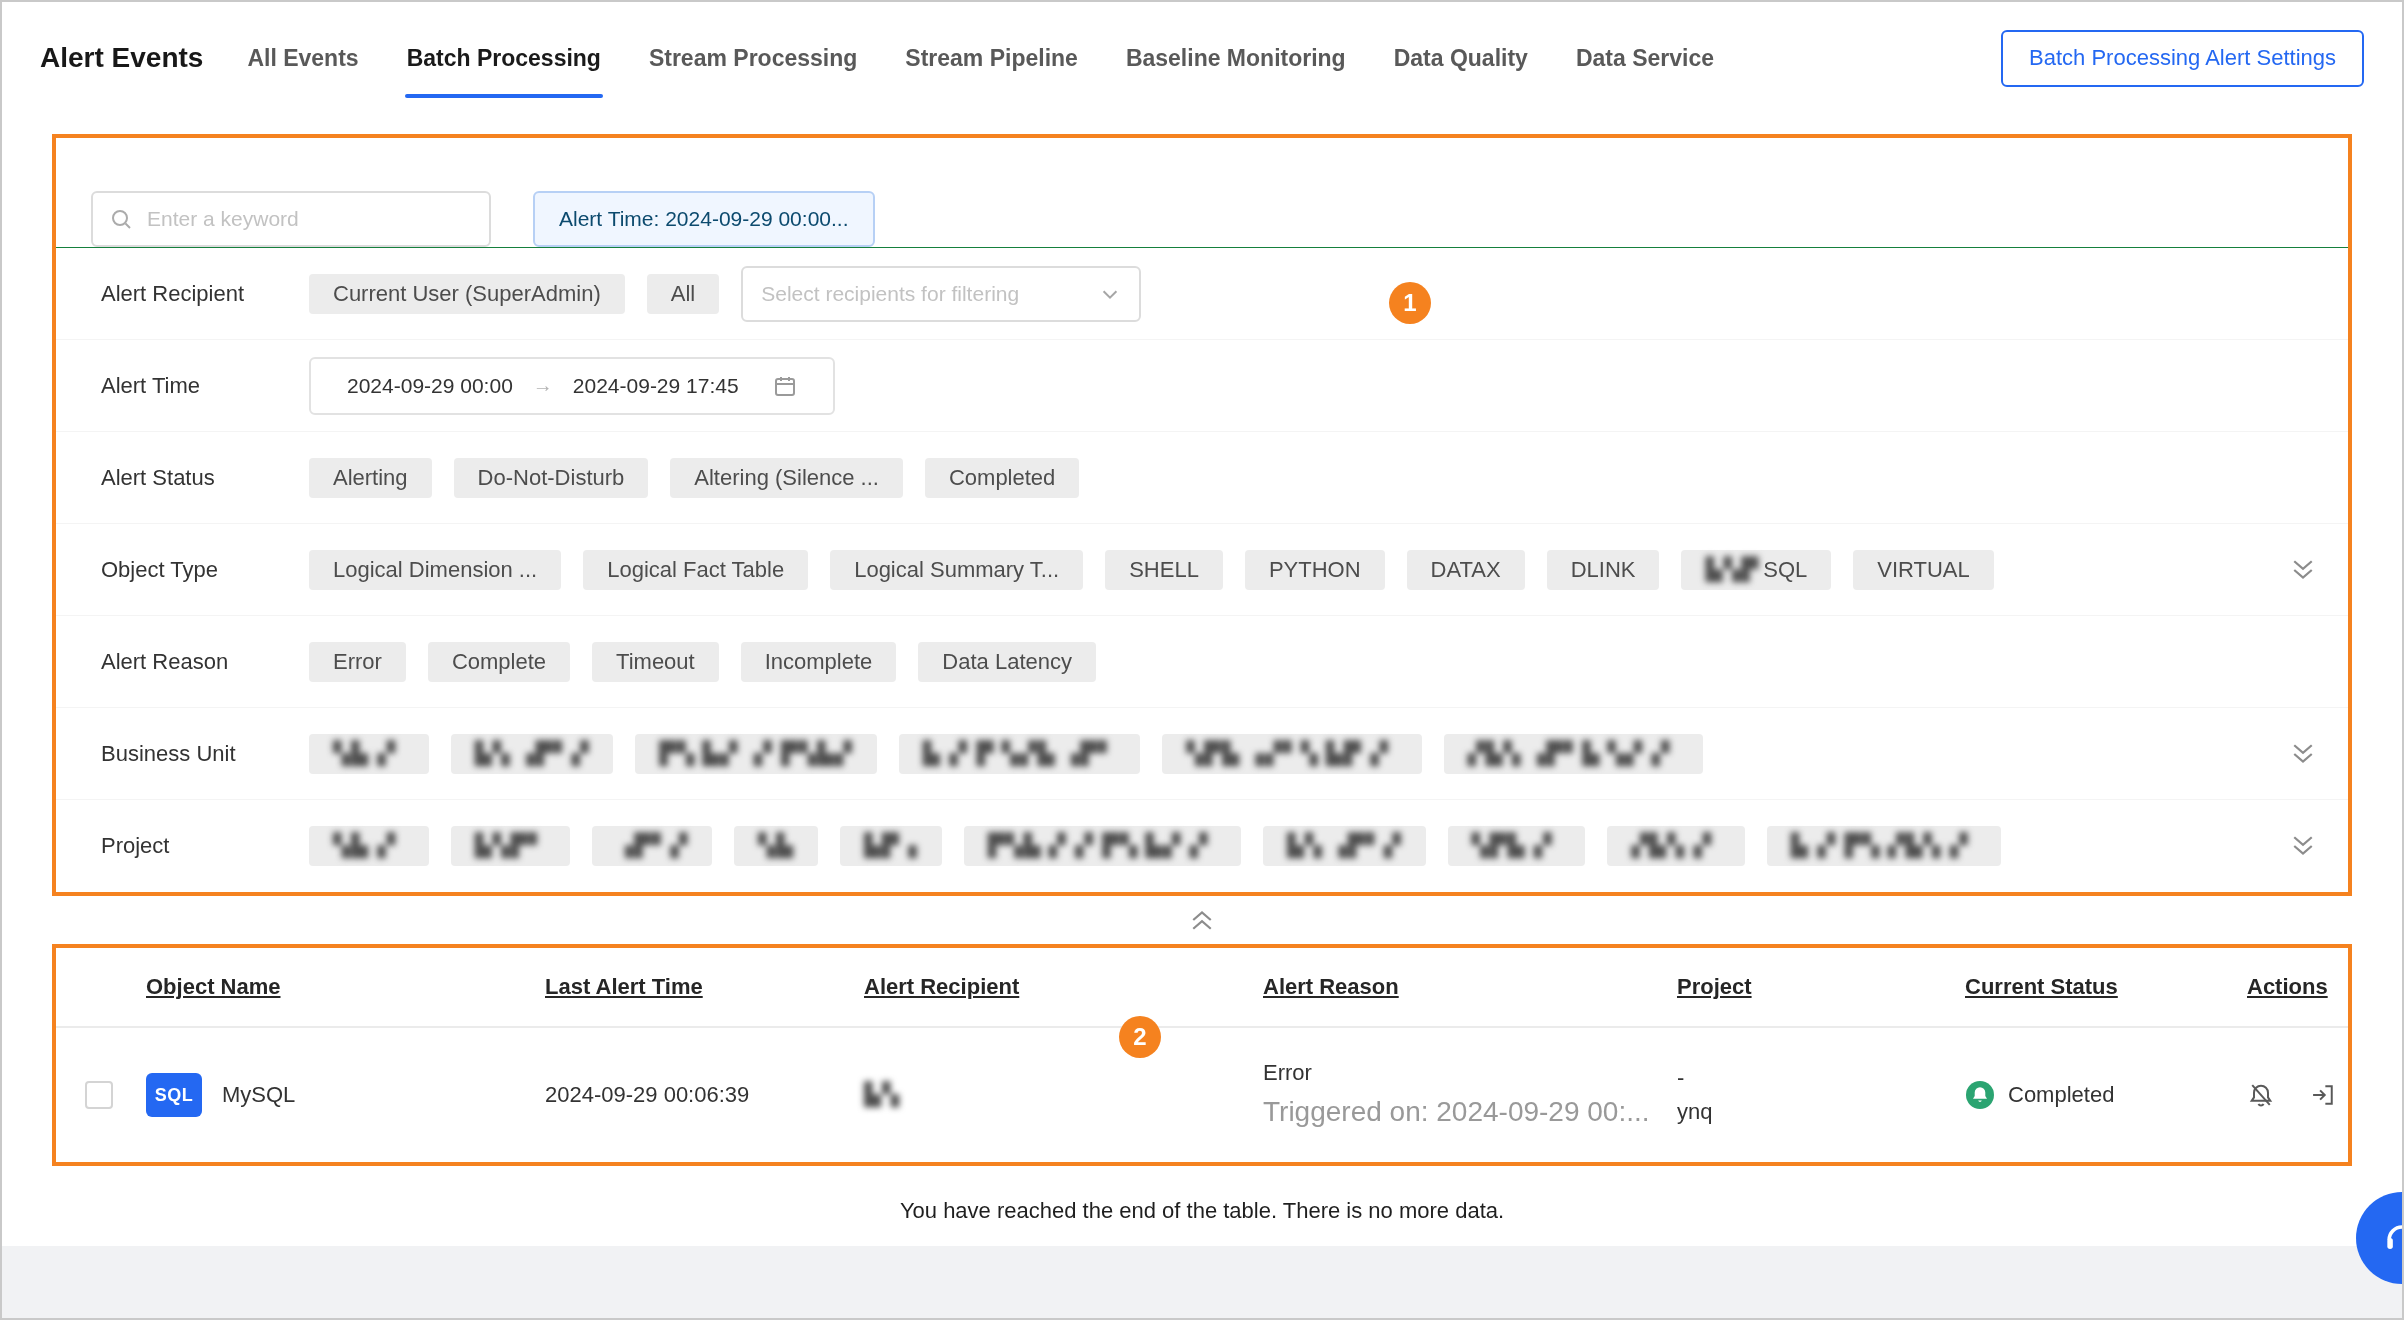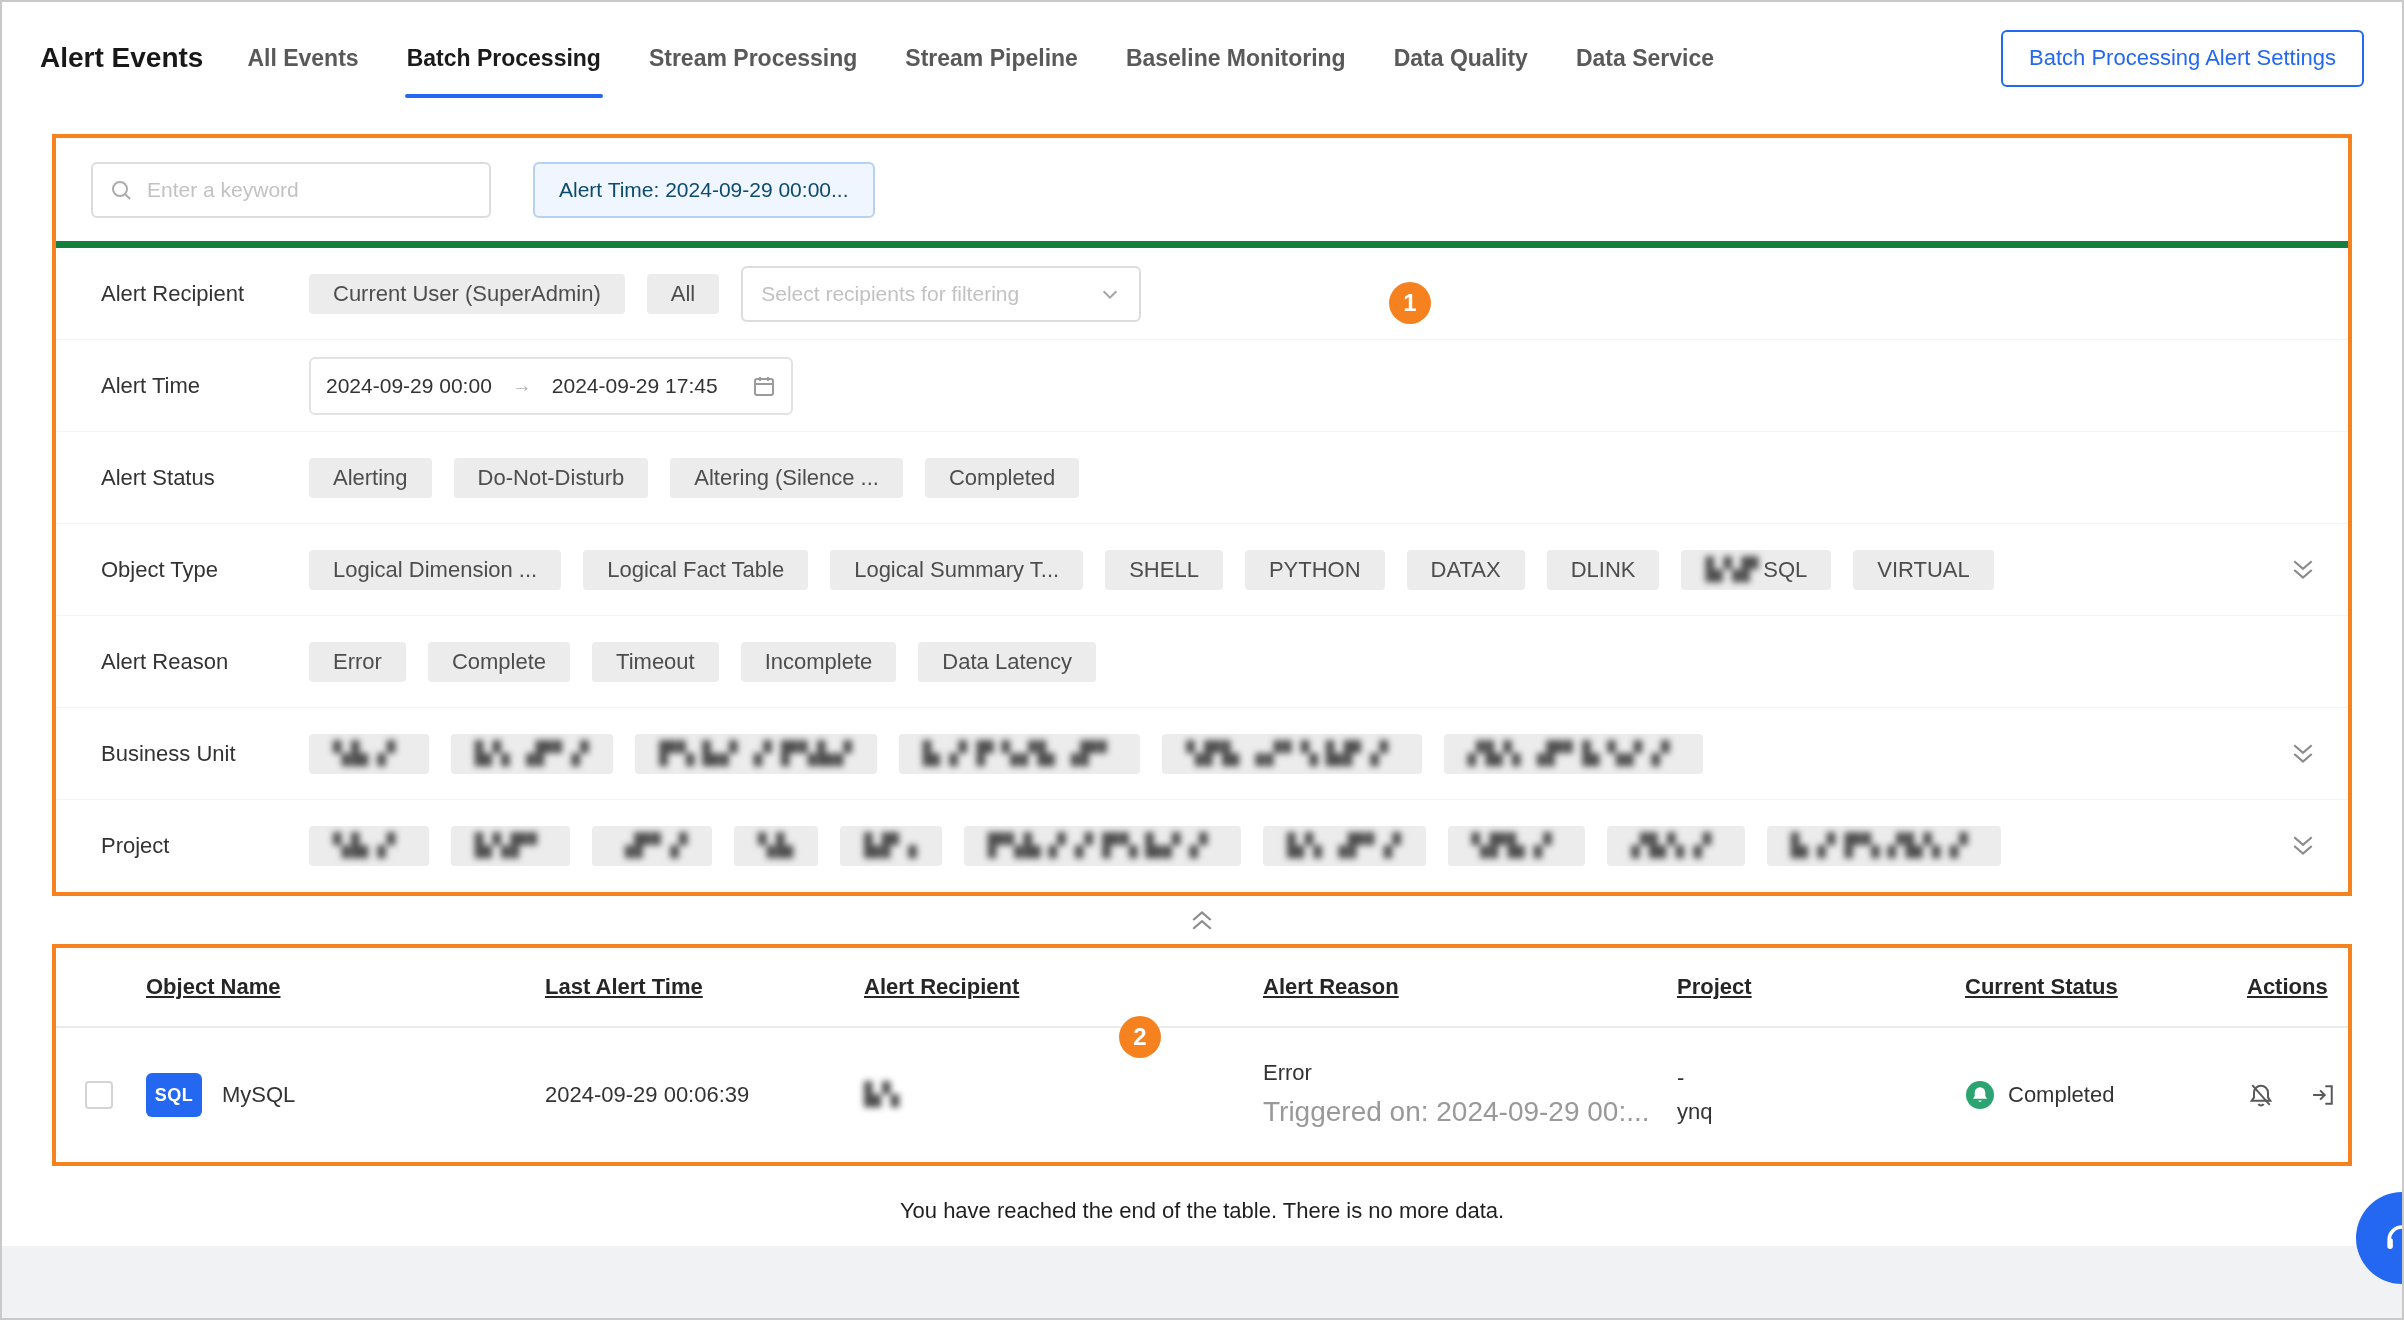--- a/index.html
+++ b/index.html
@@ -17,39 +17,39 @@
   .settings-btn{margin-left:auto;height:57px;padding:0 26px;background:#fff;border:2px solid #2468F2;border-radius:6px;
                 color:#2468F2;font-size:22px;cursor:pointer;font-family:inherit;white-space:nowrap;}
 
   
   .panel{position:relative;margin:0 50px;border:4px solid #F5821F;background:#fff;}
   .filter-panel{margin-top:20px;}
   .badge{position:absolute;width:42px;height:42px;border-radius:50%;background:#F5821F;color:#fff;
          font-size:24px;font-weight:bold;display:flex;align-items:center;justify-content:center;z-index:3;}
 
   
-  .search-row{display:flex;align-items:center;height:110px;padding:0 35px;border-bottom:7px solid #15803d;}
+  .search-row{display:flex;align-items:flex-end;height:110px;padding:0 35px;border-bottom:1px solid #15803d;}
   .search-box{display:flex;align-items:center;gap:14px;width:400px;height:56px;border:2px solid #dcdcdc;border-radius:6px;padding:0 16px;background:#fff;}
   .search-box input{flex:1;border:none;outline:none;font-size:21px;color:#333;font-family:inherit;background:transparent;min-width:0;}
   .search-box input::placeholder{color:#c2c2c2;}
   .time-chip{margin-left:42px;height:56px;display:flex;align-items:center;padding:0 24px;background:#F0F6FF;
              border:2px solid #b7d0f5;border-radius:6px;color:#0c4a6e;font-size:21px;cursor:pointer;white-space:nowrap;}
 
   .frow{display:flex;align-items:center;height:92px;padding-left:45px;padding-right:30px;border-bottom:1px solid #f4f4f4;}
   .frow:last-child{border-bottom:none;}
   .frow-label{width:208px;flex:none;font-size:22px;color:#333;}
   .chips{display:flex;align-items:center;gap:22px;white-space:nowrap;}
   .chip{height:40px;display:inline-flex;align-items:center;gap:4px;padding:0 24px;background:#ececec;border-radius:4px;
         font-size:22px;color:#4d4d4d;cursor:pointer;white-space:nowrap;}
   .red{filter:blur(3px);color:#4f4f4f;letter-spacing:1px;}
   .select-box{margin-left:22px;width:400px;height:56px;border:2px solid #dcdcdc;border-radius:6px;display:flex;
               align-items:center;justify-content:space-between;padding:0 18px;cursor:pointer;background:#fff;}
   .select-box .ph{font-size:21px;color:#c2c2c2;}
   .date-range{display:flex;align-items:center;gap:20px;height:58px;border:2px solid #e2e2e2;border-radius:6px;
-              padding:0 15px;background:#fff;font-size:21px;color:#333;}
+              padding:0 36px;background:#fff;font-size:21px;color:#333;}
   .date-range .arrow{color:#b3b3b3;font-size:20px;}
   .date-range .cal{margin-left:14px;display:flex;}
   .expand-btn{margin-left:auto;background:none;border:none;color:#8c8c8c;cursor:pointer;display:flex;align-items:center;}
   .collapse-row{height:48px;display:flex;align-items:center;justify-content:center;}
   .collapse-btn{background:none;border:none;color:#8c8c8c;cursor:pointer;display:flex;}
 
   
   .thead,.trow{display:grid;grid-template-columns:90px 399px 319px 399px 414px 288px 282px 1fr;align-items:center;}
   .thead{height:80px;border-bottom:2px solid #ebebeb;}
   .th{font-size:22px;font-weight:bold;color:#262626;text-decoration:underline;}

